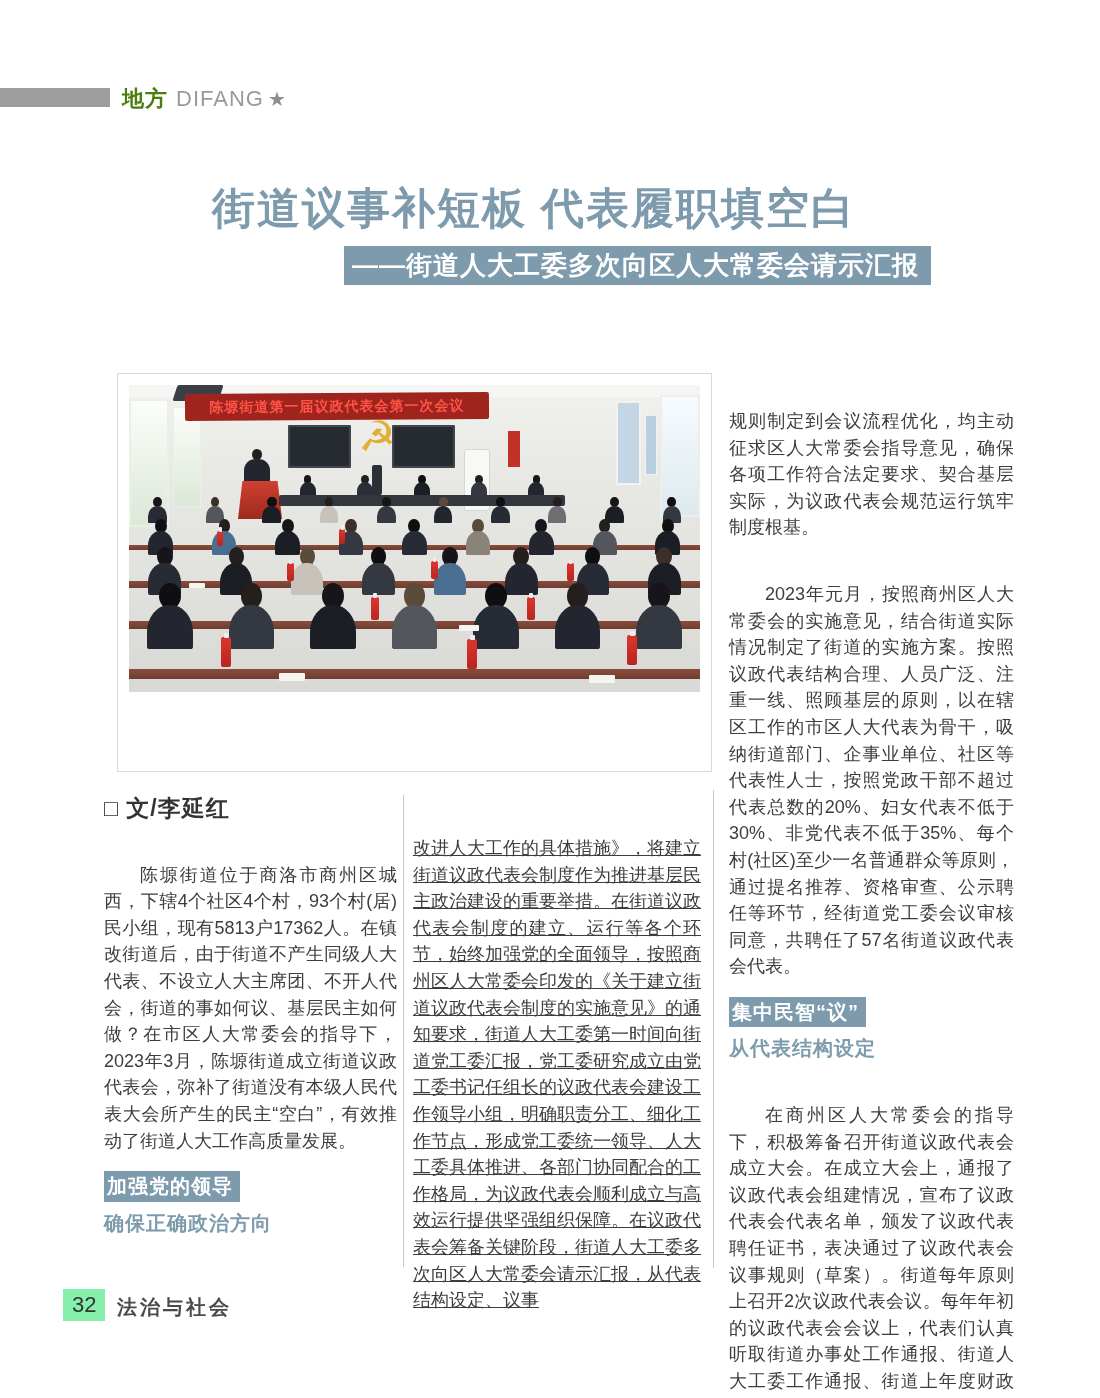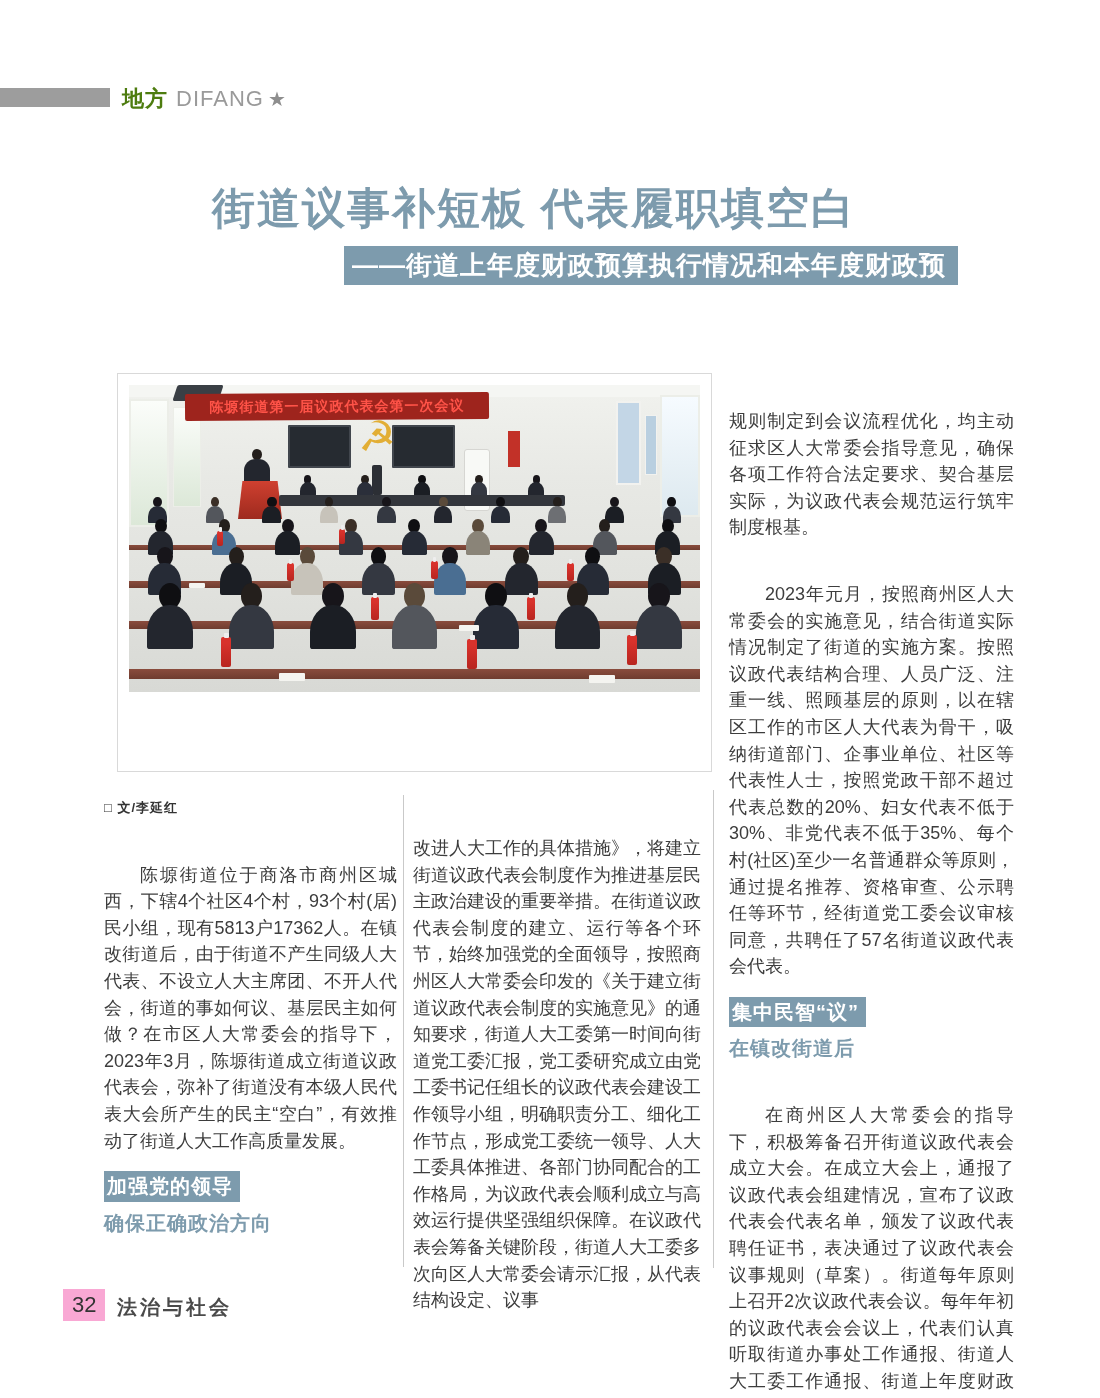--- a/index.html
+++ b/index.html
@@ -69,46 +69,46 @@
   .b1{top:160px;height:5px;} .b2{top:196px;height:7px;} .b3{top:236px;height:8px;} .b4{top:284px;height:10px;}
   .paper{position:absolute;background:#f4f4f0;border-radius:1px;}
   .bottle{position:absolute;background:linear-gradient(180deg,#d8322c 20%,#b8251f);border-radius:2px;}
   .bottle::before{content:'';position:absolute;left:25%;top:-4px;width:50%;height:5px;background:#eee;border-radius:1px;}
   
   .caption{margin-top:13px;padding:0 3px;font-family:"Liberation Serif",serif;
     font-size:20px;line-height:36px;color:#3f3f3f;text-indent:2em;text-align:justify;}
   
   .col{position:absolute;font-size:18px;line-height:26.6px;text-align:justify;color:var(--body-ink);}
   .c1{left:104px;top:795px;width:293px;}
-  .c2{left:413px;top:795px;width:288px;}
+  .c2{left:413px;top:795px;width:288px;text-decoration:underline;}
   .c3{left:729px;top:368px;width:285px;}
   .vline{position:absolute;width:1px;background:#c9c9c9;}
   .v1{left:403px;top:795px;height:472px;}
   .v2{left:713px;top:790px;height:478px;}
-  .byline{font-size:13px;font-weight:bold;color:#333;margin-bottom:29px;letter-spacing:1px;}
+  .byline{font-size:23px;font-weight:bold;color:#333;margin-bottom:29px;letter-spacing:1px;}
   .para{text-indent:2em;margin-top:40px;}
   .para.cont{text-indent:0;}
   .sec{margin-top:17px;margin-bottom:11px;}
   .sec .hl{display:inline-block;background:var(--accent);color:#fff;
     font-size:20px;font-weight:bold;padding:2px 7px 2px 3px;letter-spacing:1px;}
   .sec .sub{color:var(--accent);font-size:20px;font-weight:bold;margin-top:8px;letter-spacing:1px;}
   
-  .pageno{position:absolute;left:63px;top:1289px;background:#f9a8d4;color:#333;
+  .pageno{position:absolute;left:63px;top:1289px;background:#86efac;color:#333;
     font-size:22px;padding:3px 9px;}
   .journal{position:absolute;left:117px;top:1294px;font-size:20px;font-weight:bold;
     color:#4a4a4a;letter-spacing:3px;}
 </style>
 </head>
 <body>
 
 <div class="kicker-bar"></div>
 <div class="kicker"><span class="cn">地方</span><span class="en">DIFANG</span><span class="star">★</span></div>
 
 <div class="title">街道议事补短板  代表履职填空白</div>
-<div class="subtitle">——街道上年度财政预算执行情况和本年度财政预</div>
+<div class="subtitle">——街道人大工委多次向区人大常委会请示汇报</div>
 
 <div class="photo-box">
   <div class="photo">
     <div class="ph-ceiling"></div>
     <div class="ph-projector"></div>
     <div class="ph-window w-l1"></div>
     <div class="ph-window w-l2"></div>
     <div class="ph-window w-r1"></div>
     <div class="ph-poster p-r1"></div>
     <div class="ph-poster p-r2"></div>
@@ -207,19 +207,19 @@
 
 <div class="col c2">
   <p class="para cont">改进人大工作的具体措施》，将建立街道议政代表会制度作为推进基层民主政治建设的重要举措。在街道议政代表会制度的建立、运行等各个环节，始终加强党的全面领导，按照商州区人大常委会印发的《关于建立街道议政代表会制度的实施意见》的通知要求，街道人大工委第一时间向街道党工委汇报，党工委研究成立由党工委书记任组长的议政代表会建设工作领导小组，明确职责分工、细化工作节点，形成党工委统一领导、人大工委具体推进、各部门协同配合的工作格局，为议政代表会顺利成立与高效运行提供坚强组织保障。在议政代表会筹备关键阶段，街道人大工委多次向区人大常委会请示汇报，从代表结构设定、议事</p>
 </div>
 
 <div class="col c3">
   <p class="para cont">规则制定到会议流程优化，均主动征求区人大常委会指导意见，确保各项工作符合法定要求、契合基层实际，为议政代表会规范运行筑牢制度根基。</p>
   <p class="para">2023年元月，按照商州区人大常委会的实施意见，结合街道实际情况制定了街道的实施方案。按照议政代表结构合理、人员广泛、注重一线、照顾基层的原则，以在辖区工作的市区人大代表为骨干，吸纳街道部门、企事业单位、社区等代表性人士，按照党政干部不超过代表总数的20%、妇女代表不低于30%、非党代表不低于35%、每个村(社区)至少一名普通群众等原则，通过提名推荐、资格审查、公示聘任等环节，经街道党工委会议审核同意，共聘任了57名街道议政代表会代表。</p>
   <div class="sec">
     <span class="hl">集中民智“议”</span>
-    <div class="sub">在镇改街道后</div>
+    <div class="sub">从代表结构设定</div>
   </div>
   <p class="para">在商州区人大常委会的指导下，积极筹备召开街道议政代表会成立大会。在成立大会上，通报了议政代表会组建情况，宣布了议政代表会代表名单，颁发了议政代表聘任证书，表决通过了议政代表会议事规则（草案）。街道每年原则上召开2次议政代表会议。每年年初的议政代表会会议上，代表们认真听取街道办事处工作通报、街道人大工委工作通报、街道上年度财政预算执行情况和本年度财政预</p>
 </div>
 
 <div class="pageno">32</div>
 <div class="journal">法治与社会</div>
 
 </body></html>

